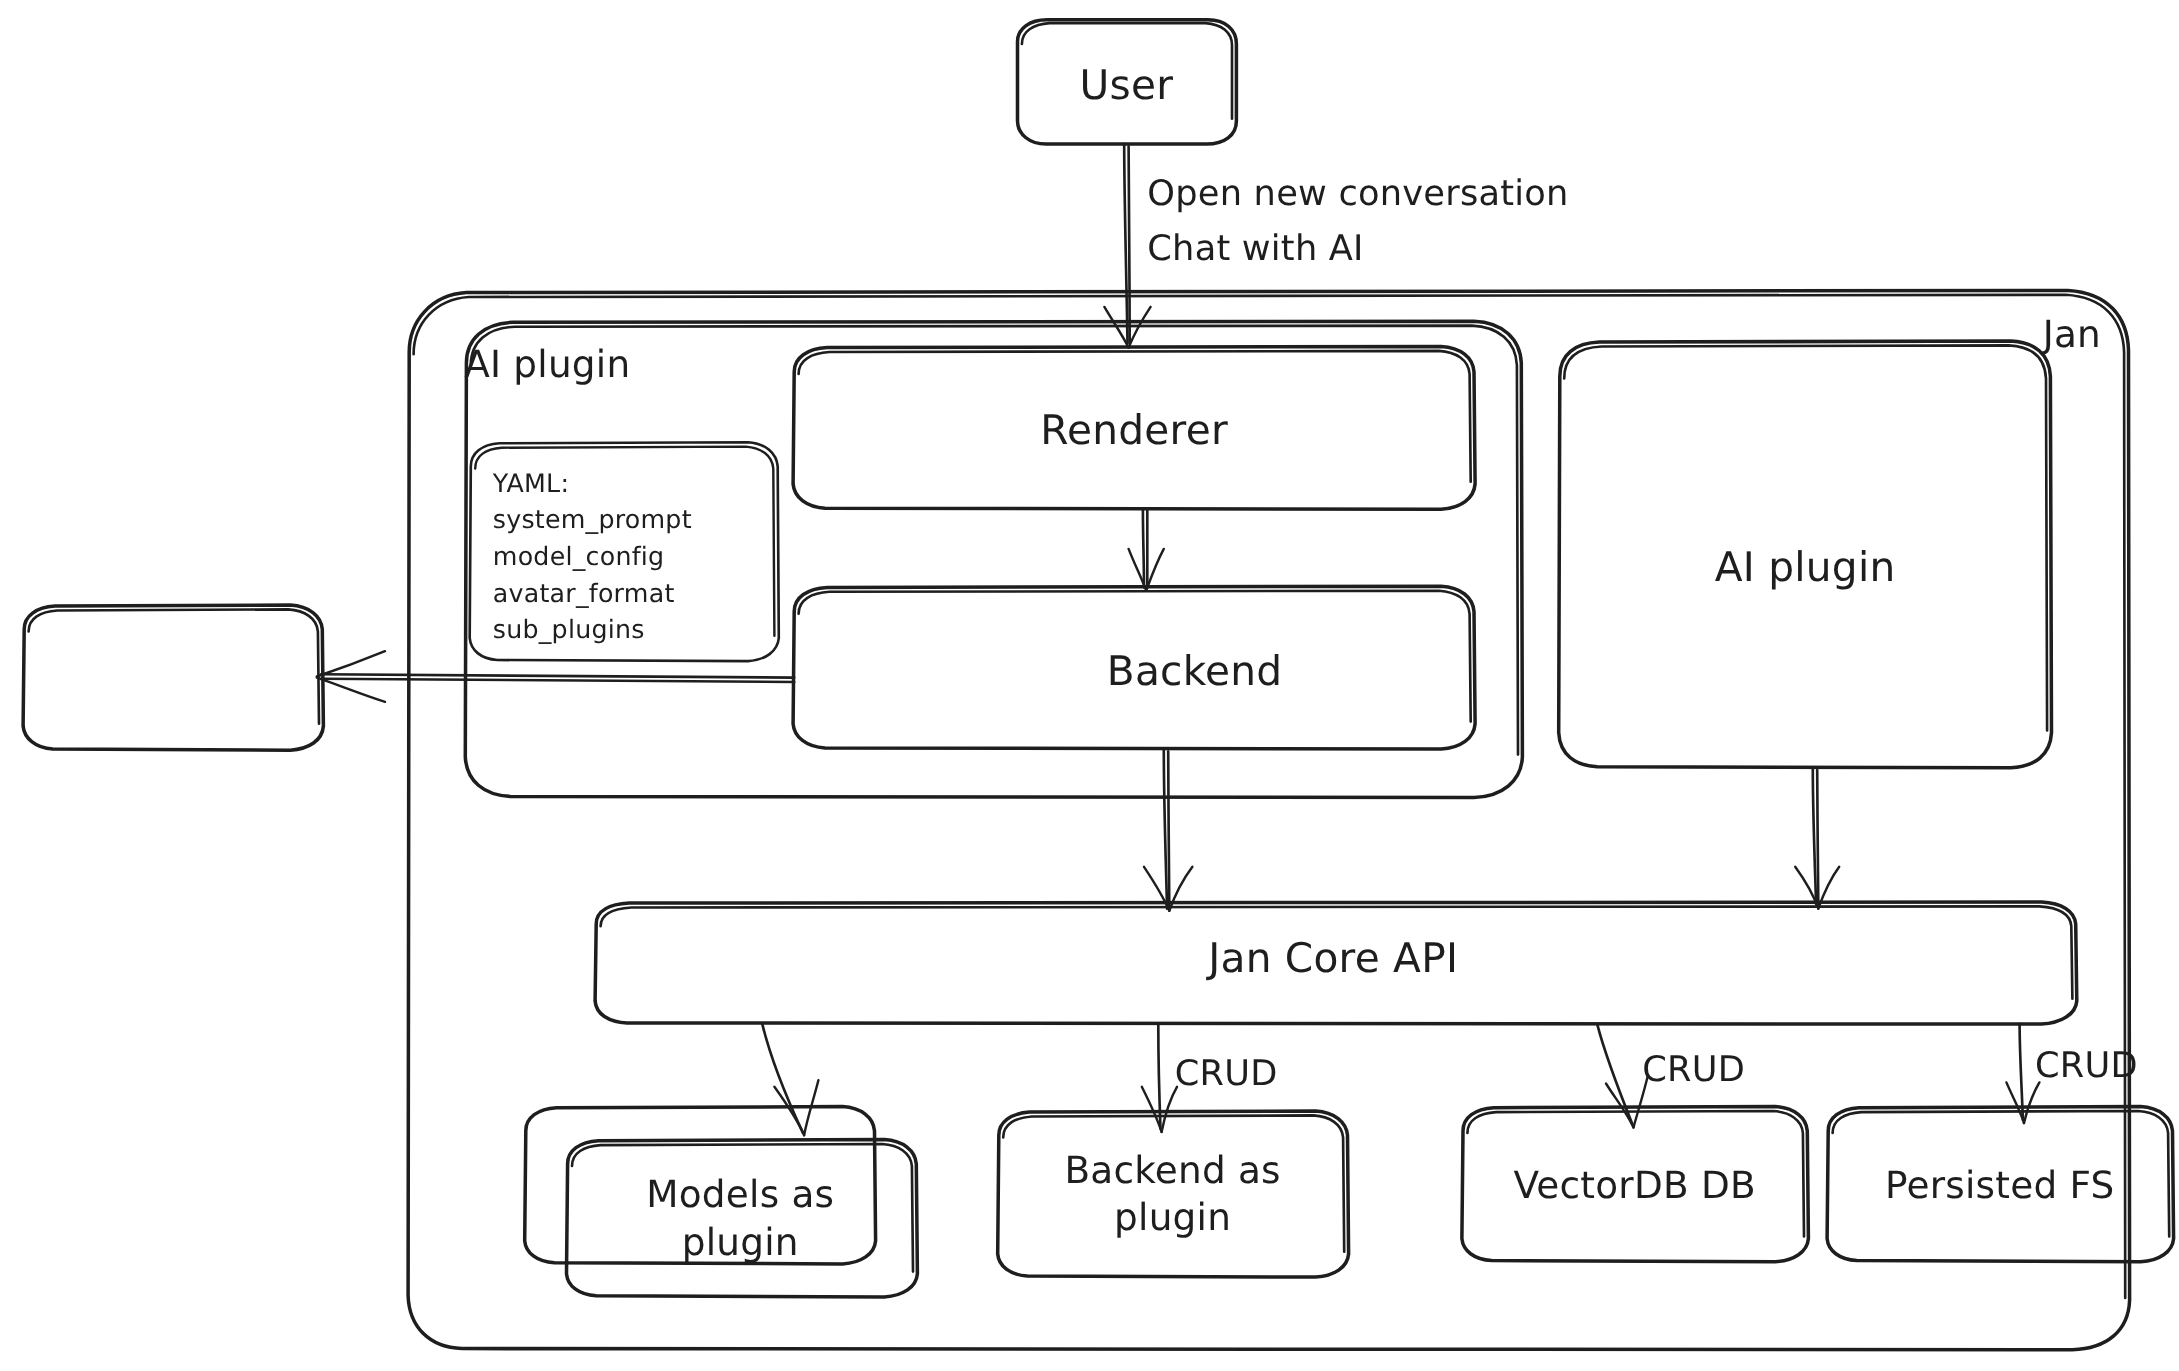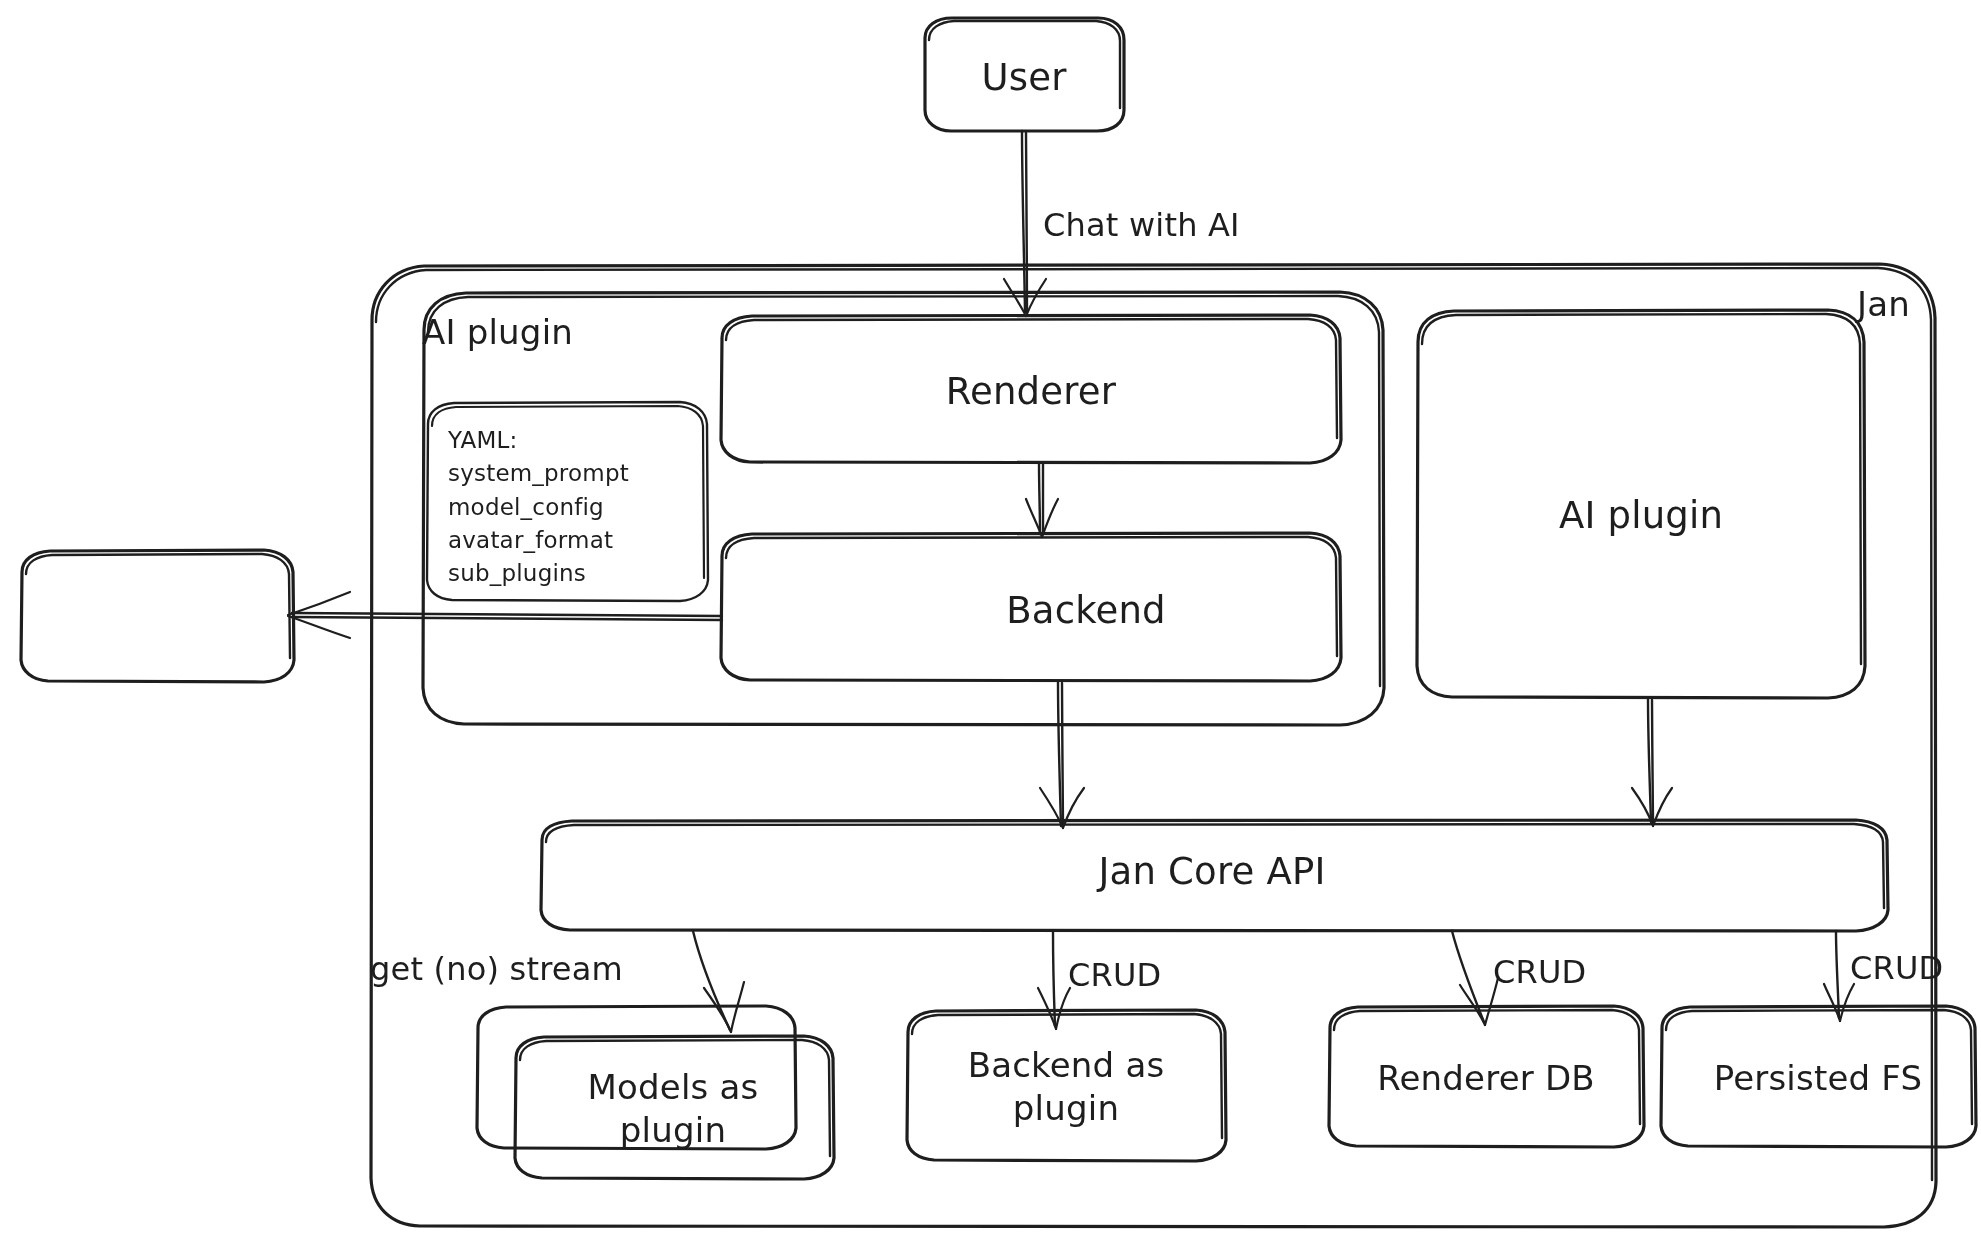--- a/index.html
+++ b/index.html
@@ -194,47 +194,47 @@
     </g>
 
   </svg>
 
   <div class="lbl container-label" style="left:1857px; top:245px;margin-top:38px;">Jan</div>
 
   <div class="lbl container-label" style="left:422px; top:311px;">AI plugin</div>
 
   <div class="lbl node-label center" style="left:1024px; top:78px;">User</div>
 
+  <div class="lbl edge-label" style="left:1043px; top:155px;">Open new conversation</div>
 
   <div class="lbl edge-label" style="left:1043px; top:205px;">Chat with AI</div>
 
   <div class="lbl node-label center" style="left:1031px; top:392px;">Renderer</div>
 
   <div class="lbl node-label center" style="left:1086px; top:611px;">Backend</div>
 
   <div class="lbl node-label center" style="left:1641px; top:516px;">AI plugin</div>
 
 
   <div class="lbl node-label center" style="left:1212px; top:872px;">Jan Core API</div>
 
-  <div class="lbl edge-label" style="left:370px; top:949px;">get (no) stream</div>
 
   <div class="lbl edge-label" style="left:1068px; top:955px;">CRUD</div>
 
   <div class="lbl edge-label" style="left:1493px; top:952px;">CRUD</div>
 
   <div class="lbl edge-label" style="left:1850px; top:948px;">CRUD</div>
 
   <div class="lbl small-node center" style="left:673px; top:1108px; text-align:center;">Models as
 plugin</div>
 
   <div class="lbl small-node center" style="left:1066px; top:1086px; text-align:center;">Backend as
 plugin</div>
 
-  <div class="lbl small-node center" style="left:1486px; top:1078px;">Renderer DB</div>
+  <div class="lbl small-node center" style="left:1486px; top:1078px;">VectorDB DB</div>
 
   <div class="lbl small-node center" style="left:1818px; top:1078px;">Persisted FS</div>
 
   <div class="lbl yaml-label" style="left:448px; top:424px;">YAML:
 system_prompt
 model_config
 avatar_format
 sub_plugins</div>
 
 </div>

